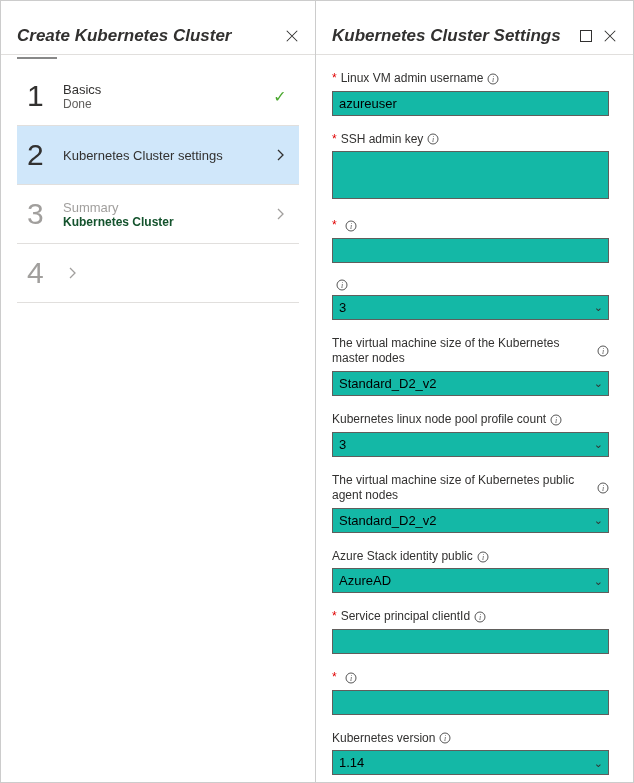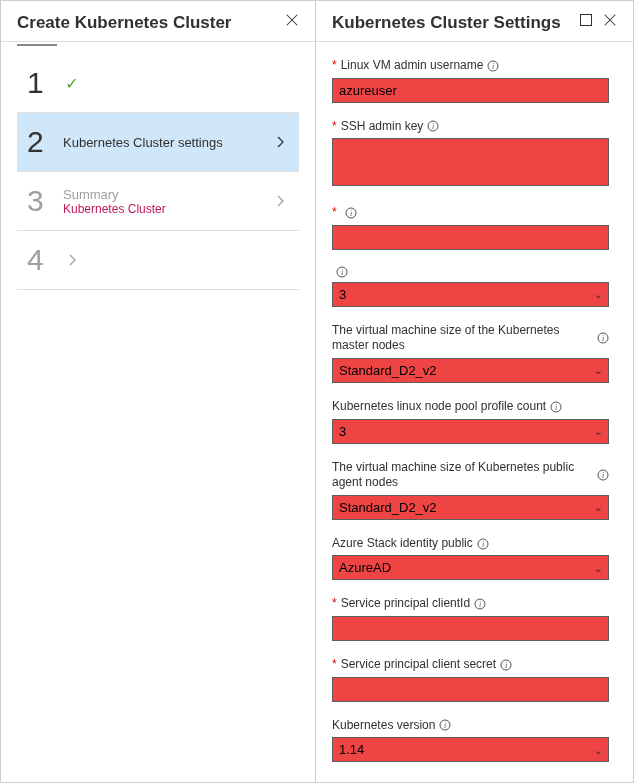--- a/index.html
+++ b/index.html
@@ -17,24 +17,25 @@
   width: 315px;
   border-right: 1px solid #ccc;
   padding: 0;
 }
 .right-panel {
   flex: 1;
   padding: 0;
 }
 .panel-header {
   display: flex;
-  align-items: flex-start;
+  align-items: center;
   justify-content: space-between;
-  padding: 12px 16px 8px 16px;
+  padding: 25px 16px 8px 16px;
   border-bottom: 1px solid #e1dfdd;
+  font-style: italic;
 }
 .panel-title {
   font-size: 17px;
   font-weight: 600;
   color: #323130;
 }
 .header-icons { display: flex; gap: 10px; align-items: center; }
 .close-icon, .pin-icon {
   width: 14px; height: 14px;
   cursor: pointer;
@@ -66,21 +67,21 @@
 .step-sub {
   font-size: 12px;
   color: #605e5c;
   white-space: nowrap;
   overflow: hidden;
   text-overflow: ellipsis;
 }
 .step.active { background: #d0e7fa; }
 .step.disabled .step-number { color: #a19f9d; }
 .step.disabled .step-title { color: #a19f9d; }
-.step.disabled .step-sub { color: #be185d; }
+.step.disabled .step-sub { color: #14532d; font-weight: bold; }
 .step-indicator {
   width: 18px; height: 18px;
   display: flex;
   align-items: center;
   justify-content: center;
 }
 .check { color: #4aa82e; font-size: 16px; }
 
 .form { padding: 16px 24px 16px 16px; }
 .field { margin-bottom: 16px; }
@@ -98,21 +99,21 @@
   margin-left: 4px;
   width: 12px; height: 12px;
 }
 .info-icon svg { width: 12px; height: 12px; }
 .text-input, .textarea-input, .select-input {
   width: 100%;
   border: 1px solid #605e5c;
   padding: 4px 6px;
   font-size: 13px;
   font-family: inherit;
-  background: #ef4444;
+  background: #14b8a6;
 }
 .text-input { height: 25px; }
 .textarea-input { height: 48px; resize: none; }
 .select-wrap { position: relative; }
 .select-input {
   height: 25px;
   appearance: none;
   -webkit-appearance: none;
   padding-right: 22px;
 }
@@ -141,20 +142,24 @@
             </svg>
         </span>
       </div>
     </div>
     <div class="progress-bar"></div>
 
     <div class="steps">
 
       <div class="step">
         <div class="step-number">1</div>
+        <div class="step-body">
+          <div class="step-title">Basics</div>
+          <div class="step-sub">Done</div>
+        </div>
         <div class="step-indicator">
           <span class="check">✓</span>
         </div>
       </div>
 
       <div class="step active">
         <div class="step-number">2</div>
         <div class="step-body">
           <div class="step-title">Kubernetes Cluster settings</div>
         </div>
@@ -339,21 +344,20 @@
                 <text x="6" y="9" text-anchor="middle" font-size="8" fill="#555" font-family="serif" font-style="italic">i</text>
               </svg>
             </span>
           </div>
         <input class="text-input" style="">
       </div>
 
       <div class="field">
         <div class="field-label">
             <span class="req">*</span>
-            <span>Service principal client secret</span>
             <span class="info-icon">
               <svg viewBox="0 0 12 12">
                 <circle cx="6" cy="6" r="5" fill="none" stroke="#555" stroke-width="1"></circle>
                 <text x="6" y="9" text-anchor="middle" font-size="8" fill="#555" font-family="serif" font-style="italic">i</text>
               </svg>
             </span>
           </div>
         <input class="text-input" style="">
       </div>
 

